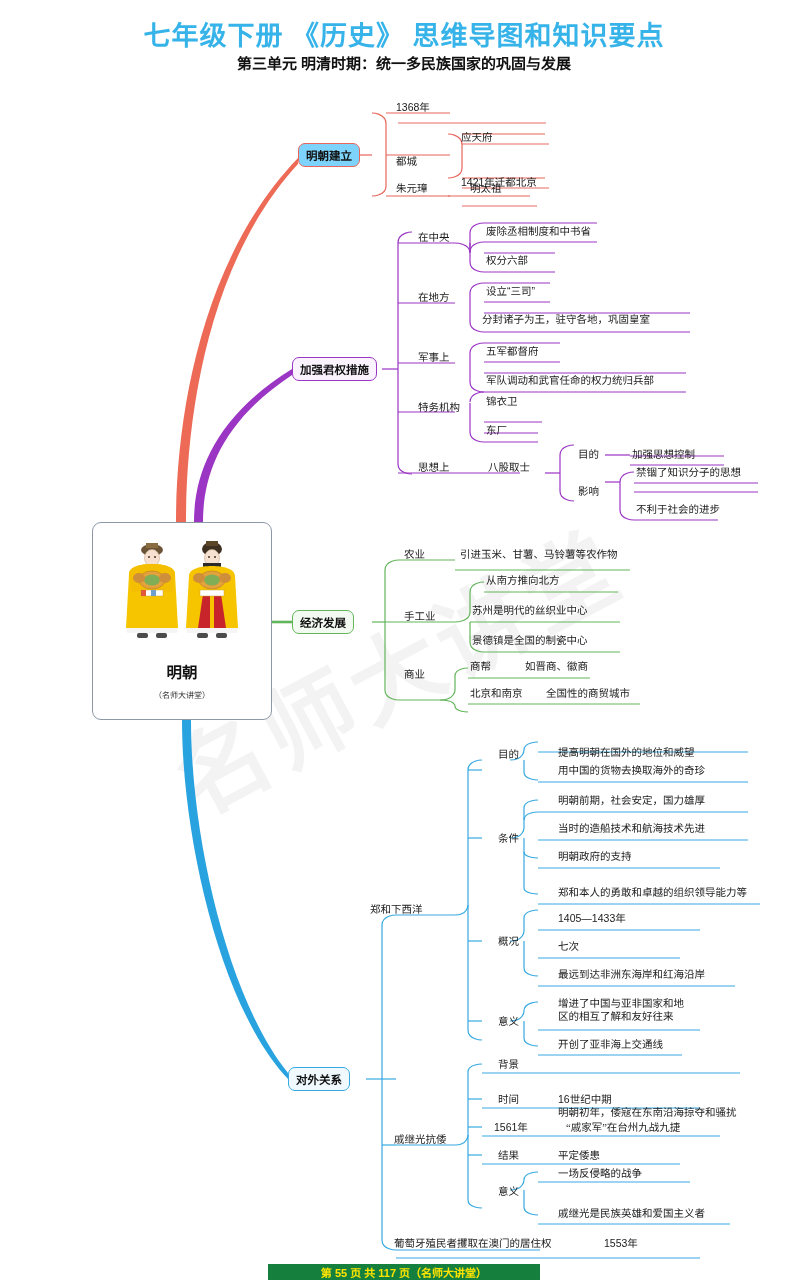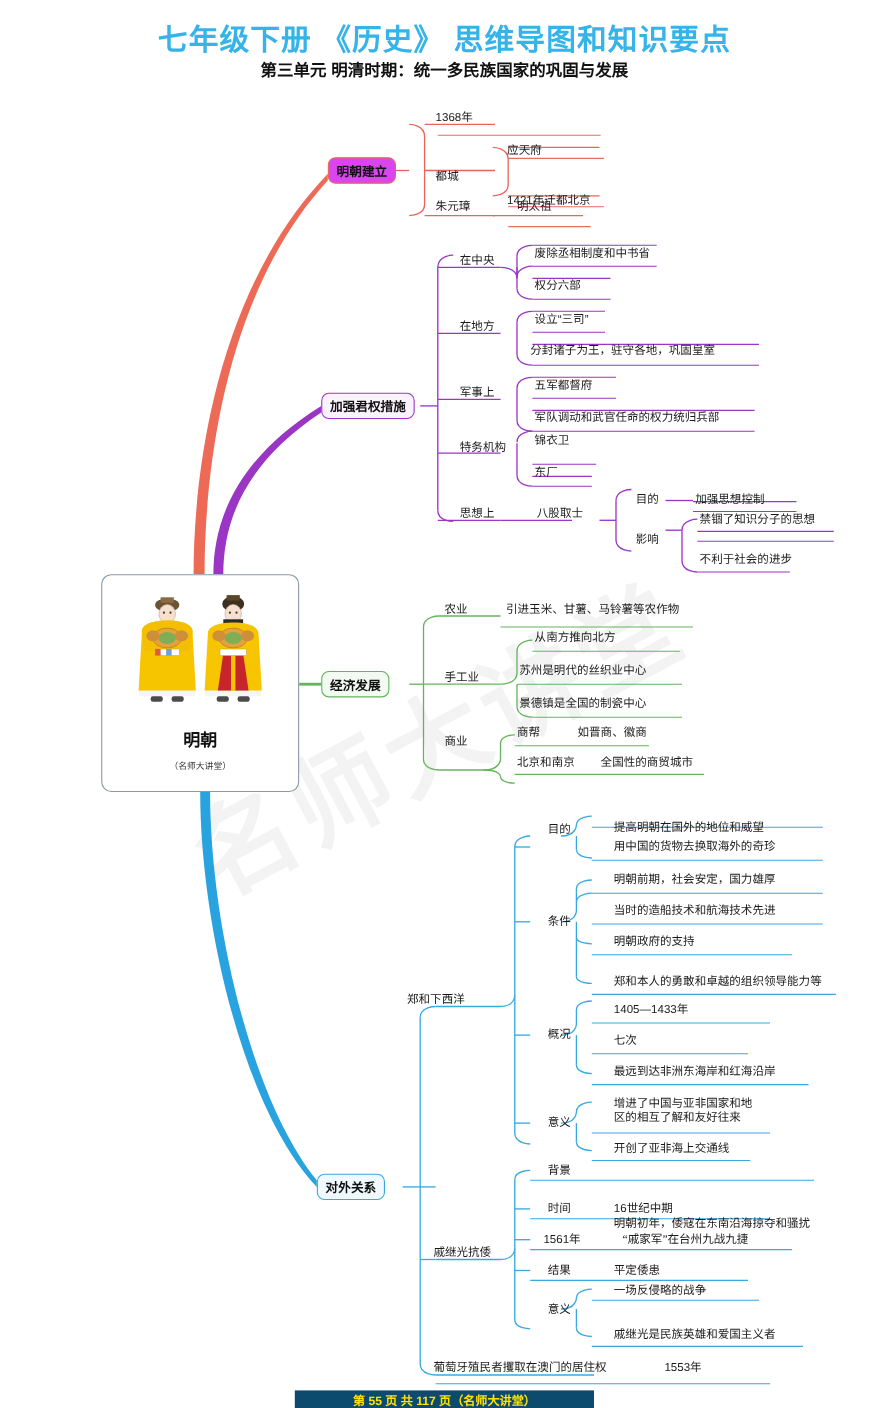--- a/index.html
+++ b/index.html
@@ -22,34 +22,34 @@
     border:1.4px solid #8d98a6;border-radius:9px;background:#fff;box-sizing:border-box;
     display:flex;flex-direction:column;align-items:center;justify-content:flex-start;}
   .center-art{width:150px;height:122px;margin-top:9px;position:relative;}
   .center-name{font-size:15.5px;font-weight:700;color:#111;margin-top:6px;}
   .center-credit{font-size:8px;color:#333;margin-top:7px;}
 
   
   .l1{position:absolute;box-sizing:border-box;border-width:1.4px;border-style:solid;
     border-radius:7px;display:flex;align-items:center;justify-content:center;
     font-size:11.5px;font-weight:700;color:#111;white-space:nowrap;padding:0 7px;height:24px;}
-  .l1.red{border-color:#e8655a;background:#d946ef;font-family:Liberation Serif, serif;}
+  .l1.red{border-color:#e8655a;background:#7dd3fc;font-family:Liberation Serif, serif;}
   .l1.purple{border-color:#9b35c4;background:#faf3fd;}
   .l1.green{border-color:#63b55b;background:#f3faf2;}
   .l1.blue{border-color:#36a9e1;background:#f0fafe;}
 
   
   .lbl{position:absolute;white-space:nowrap;color:#1a1a1a;font-size:10.5px;line-height:13px;}
   .lbl.l2{font-size:10.5px;}
   .lbl.l3{font-size:10.5px;}
   .lbl.two-line{white-space:pre;line-height:12.5px;}
 
   
   .banner{position:absolute;left:268px;top:1264px;width:272px;height:16px;
-    background:#0c4a6e;display:flex;align-items:center;justify-content:center;
+    background:#15803d;display:flex;align-items:center;justify-content:center;
     color:#ffe400;font-size:11px;font-weight:700;white-space:nowrap;overflow:hidden;}
 </style>
 </head>
 <body>
 
 <div id="root">
 
   <div class="t-title">七年级下册 《历史》 思维导图和知识要点</div>
   <div class="t-sub">第三单元  明清时期：统一多民族国家的巩固与发展</div>
 

